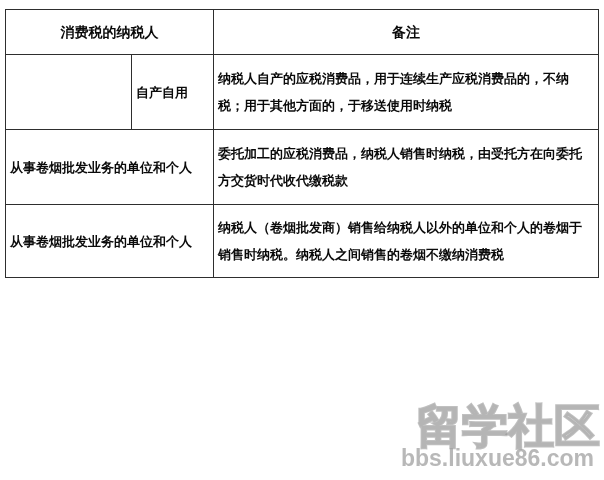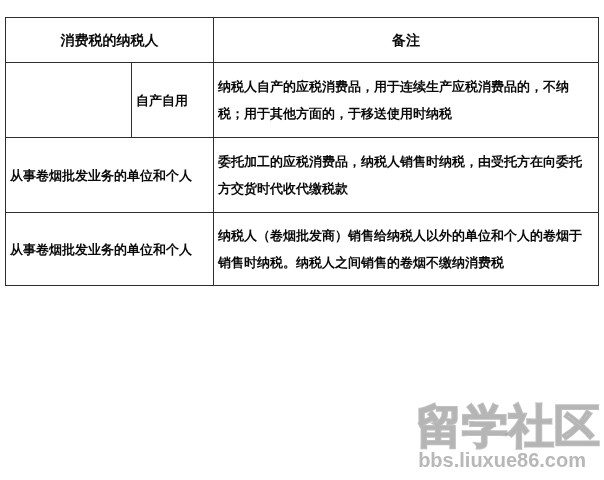--- a/index.html
+++ b/index.html
@@ -11,21 +11,21 @@
     position: relative;
     width: 604px;
     height: 480px;
     background: #ffffff;
     overflow: hidden;
     font-family: "Liberation Sans", "DejaVu Sans", sans-serif;
   }
   table.tax-table {
     position: absolute;
     left: 5px;
-    top: 17px;
+    top: 9px;
     width: 593px;
     border-collapse: collapse;
     table-layout: fixed;
   }
   table.tax-table td, table.tax-table th {
     border: 1px solid #2e2e2e;
     color: #0a0a0a;
     font-weight: bold;
     font-size: 13px;
     line-height: 27px;
@@ -62,23 +62,23 @@
     font-size: 46px;
     font-weight: bold;
     letter-spacing: 0px;
     white-space: nowrap;
     color: rgba(200, 200, 200, 0.45);
     -webkit-text-stroke: 2px rgba(140, 140, 140, 0.55);
     text-shadow: 1px 1px 0 rgba(255,255,255,0.6);
   }
   .watermark-url {
     position: absolute;
-    right: 16px;
+    right: 8px;
     bottom: 2px;
-    font-size: 20px;
+    font-size: 23px;
     font-weight: bold;
     color: rgba(160, 160, 160, 0.75);
     white-space: nowrap;
   }
 </style>
 </head>
 <body>
 
 <div id="page">
 

